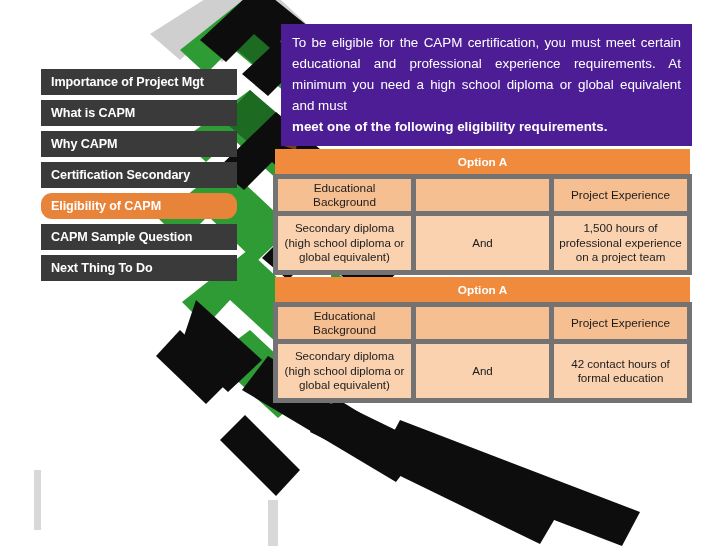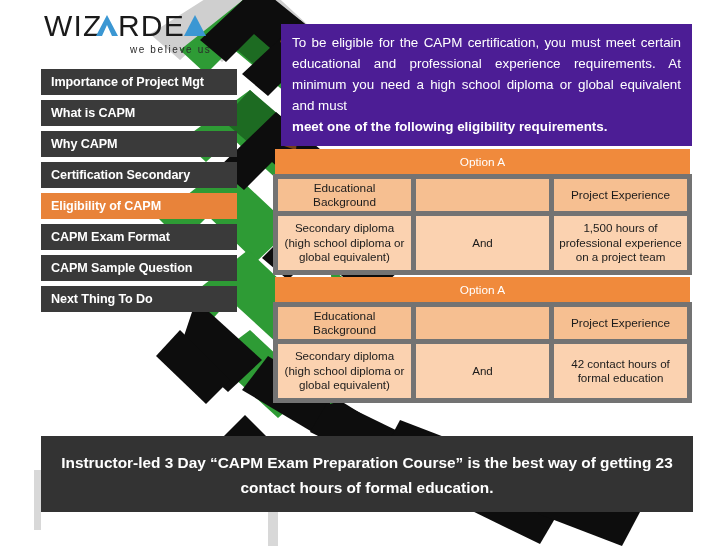--- a/index.html
+++ b/index.html
@@ -25,21 +25,21 @@
     height:26px;line-height:26px;
     background:#3a3a3a;
     color:#ffffff;
     font-size:12.6px;font-weight:bold;
     padding:0 16px 0 10px;
     margin-bottom:5px;
     box-sizing:border-box;
     white-space:nowrap;
     letter-spacing:-0.1px;
   }
-  .nav-item.active{background:#E8833A;}
+  .nav-item.active{background:#E8833A;border-radius:11px;}
 
   
   .intro{
     position:absolute;left:281px;top:24px;width:411px;
     background:#4c1d95;
     color:#ffffff;
     font-size:13.4px;
     line-height:21px;
     padding:8px 11px 9px 11px;
     box-sizing:border-box;
@@ -57,21 +57,21 @@
   .tbl td{
     border:5px solid #737373;
     padding:2px 4px;
     vertical-align:middle;
     font-size:11.6px;
     color:#1b1b1b;
   }
   .tbl .hdr{
     background:#F08A3C;
     color:#ffffff;
-    font-weight:normal;
+    font-weight:bold;
     text-align:center;
     font-size:11.8px;
     height:20px;
     border:1px solid #F08A3C;
     margin-left:22px;
   }
   .tbl .sub{
     background:#F6BF91;
     text-align:center;
     height:22px;
@@ -154,48 +154,36 @@
         <polygon points="330,388 344,400 330,404"></polygon>
       </g>
 
       <g fill="#d8d8d8">
         <rect x="268" y="500" width="10" height="46"></rect>
         <rect x="34" y="470" width="7" height="60"></rect>
       </g>
     </svg>
   </div>
 
-  <div class="logo">
-    <svg class="logo-svg" viewBox="0 0 200 52" xmlns="http://www.w3.org/2000/svg">
-      <text x="0" y="30" font-family="Liberation Sans, sans-serif" font-size="30" font-weight="normal" letter-spacing="1.2" fill="#1A1A1A">WIZ</text>
-      <polygon points="52,30 63,9 74,30 68,30 63,19 58,30" fill="#3B97D3"></polygon>
-      <text x="74" y="30" font-family="Liberation Sans, sans-serif" font-size="30" font-weight="normal" letter-spacing="1.2" fill="#1A1A1A">RDE</text>
-      <polygon points="140,30 151,9 162,30" fill="#3B97D3"></polygon>
-      <text x="86" y="47" font-family="Liberation Sans, sans-serif" font-size="10" letter-spacing="1.6" fill="#2a2a2a">we believe us</text>
-    </svg>
-  </div>
 
   <nav class="sidebar">
     <div class="nav-item">
       <span>Importance of Project Mgt</span>
     </div>
     <div class="nav-item">
       <span>What is CAPM</span>
     </div>
     <div class="nav-item">
       <span>Why CAPM</span>
     </div>
     <div class="nav-item">
       <span>Certification Secondary</span>
     </div>
     <div class="nav-item active">
       <span>Eligibility of CAPM</span>
-    </div>
-    <div class="nav-item">
-      <span>CAPM Exam Format</span>
     </div>
     <div class="nav-item">
       <span>CAPM Sample Question</span>
     </div>
     <div class="nav-item">
       <span>Next Thing To Do</span>
     </div>
   </nav>
 
   <div class="intro">
@@ -232,17 +220,14 @@
       <td class="sub col-c">Project Experience</td>
     </tr>
     <tr>
       <td class="body-cell col-a">Secondary diploma (high school diploma or global equivalent)</td>
       <td class="body-cell col-b">And</td>
       <td class="body-cell col-c">42 contact hours of formal education</td>
     </tr>
   </tbody>
     </table>
 
-  <div class="footer">
-    <span>Instructor-led 3 Day “CAPM Exam Preparation Course” is the best way of getting 23 contact hours of formal education.</span>
-  </div>
 
 </div>
 
 </body></html>

